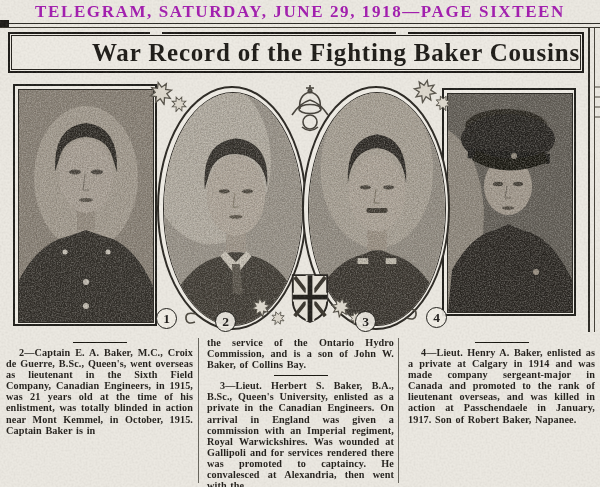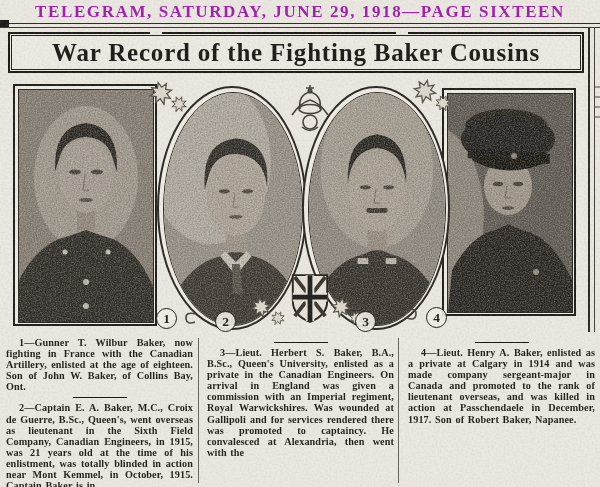--- a/index.html
+++ b/index.html
@@ -19,21 +19,21 @@
     border-top:1.5px solid #2b2924;border-bottom:1px solid #3a372f;
   }
   .ink-blob{position:absolute;background:#1c1a16;}
   .headline-box{
     position:absolute;left:8px;top:32px;width:576px;height:41px;
     border:2px solid #1c1a17;background:#edeae3;padding:1px;
     box-sizing:border-box;z-index:2;
   }
   .headline-inner{
     width:100%;height:100%;border:1px solid #24211c;
-    display:flex;align-items:center;justify-content:center;box-sizing:border-box;
+    display:flex;align-items:center;justify-content:flex-end;box-sizing:border-box;
   }
   .headline{
     font-size:25px;font-weight:700;letter-spacing:.8px;color:#1d1b17;
     transform:scaleY(1.05);white-space:nowrap;
   }
   .box-break{position:absolute;background:#ebe8e1;height:4px;width:12px;top:31px;z-index:3;}
 
   
   .photo-rect{
     position:absolute;border:2px solid #21201c;background:#efece5;padding:3px;box-sizing:content-box;z-index:1;
@@ -295,31 +295,31 @@
 <div class="edge-frag" style="top:86px;"></div>
 <div class="edge-frag" style="top:96px;"></div>
 <div class="edge-frag" style="top:106px;"></div>
 <div class="edge-frag" style="top:116px;"></div>
 
 <div class="colrule" style="left:198px;"></div>
 <div class="colrule" style="left:398px;"></div>
 
 <div class="textarea">
   <div class="col">
-    <p class="para indent">1—Gunner T. Wilbur Baker, now fighting in France with the Canadian Artillery, enlisted at the age of eighteen. Son of John W. Baker, of Collins Bay, Ont.</p>
     <div class="pdivider"></div>
     <p class="para indent">2—Captain E. A. Baker, M.C., Croix de Guerre, B.Sc., Queen's, went overseas as lieutenant in the Sixth Field Company, Canadian Engineers, in 1915, was 21 years old at the time of his enlistment, was totally blinded in action near Mont Kemmel, in October, 1915. Captain Baker is in</p>
   </div>
   <div class="col">
+    <p class="para">the service of the Ontario Hydro Commission, and is a son of John W. Baker, of Collins Bay.</p>
     <div class="pdivider"></div>
     <p class="para indent">3—Lieut. Herbert S. Baker, B.A., B.Sc., Queen's University, enlisted as a private in the Canadian Engineers. On arrival in England was given a commission with an Imperial regiment, Royal Warwickshires. Was wounded at Gallipoli and for services rendered there was promoted to captaincy. He convalesced at Alexandria, then went with the</p>
   </div>
   <div class="col">
     <div class="pdivider"></div>
-    <p class="para indent">4—Lieut. Henry A. Baker, enlisted as a private at Calgary in 1914 and was made company sergeant-major in Canada and promoted to the rank of lieutenant overseas, and was killed in action at Passchendaele in December, 1917. Son of Robert Baker, Napanee.</p>
+    <p class="para indent">4—Lieut. Henry A. Baker, enlisted as a private at Calgary in 1914 and was made company sergeant-major in Canada and promoted to the rank of lieutenant overseas, and was killed in action at Passchendaele in January, 1917. Son of Robert Baker, Napanee.</p>
   </div>
 </div>
 
 <svg class="grain">
   <defs>
     <filter id="pgn">
         <feTurbulence type="fractalNoise" baseFrequency="0.5" numOctaves="2" seed="42"></feTurbulence>
         <feColorMatrix type="matrix" values="0 0 0 0 0.35 0 0 0 0 0.33 0 0 0 0 0.30 0 0.9 0 0 -0.33"></feColorMatrix>
       </filter>
   </defs>

